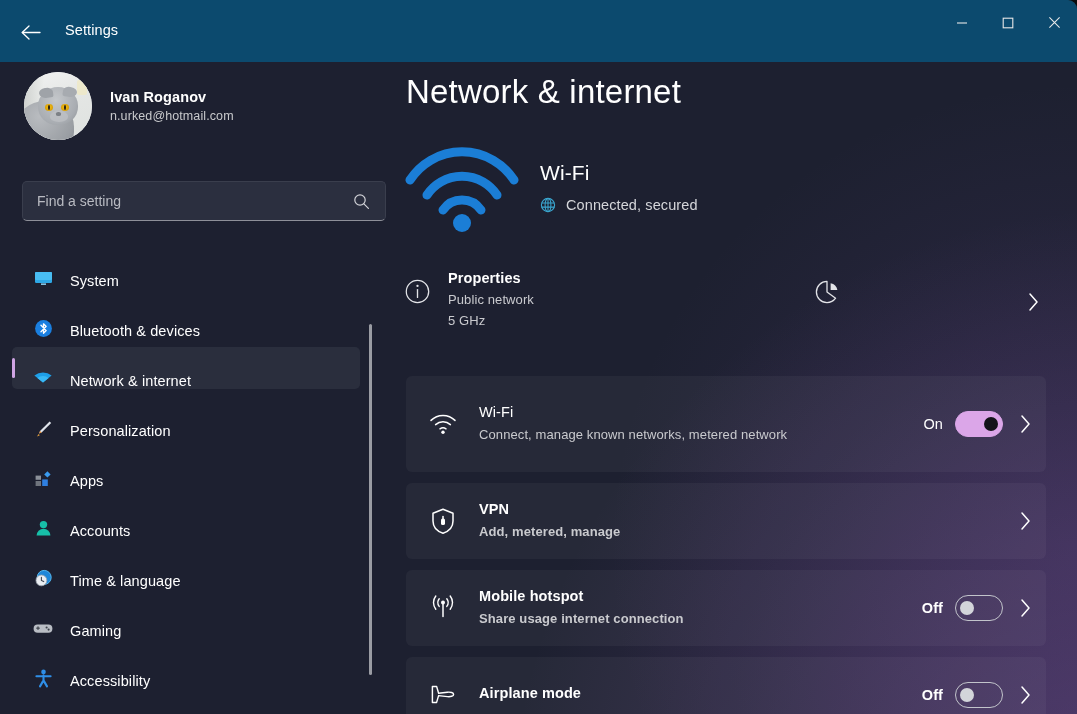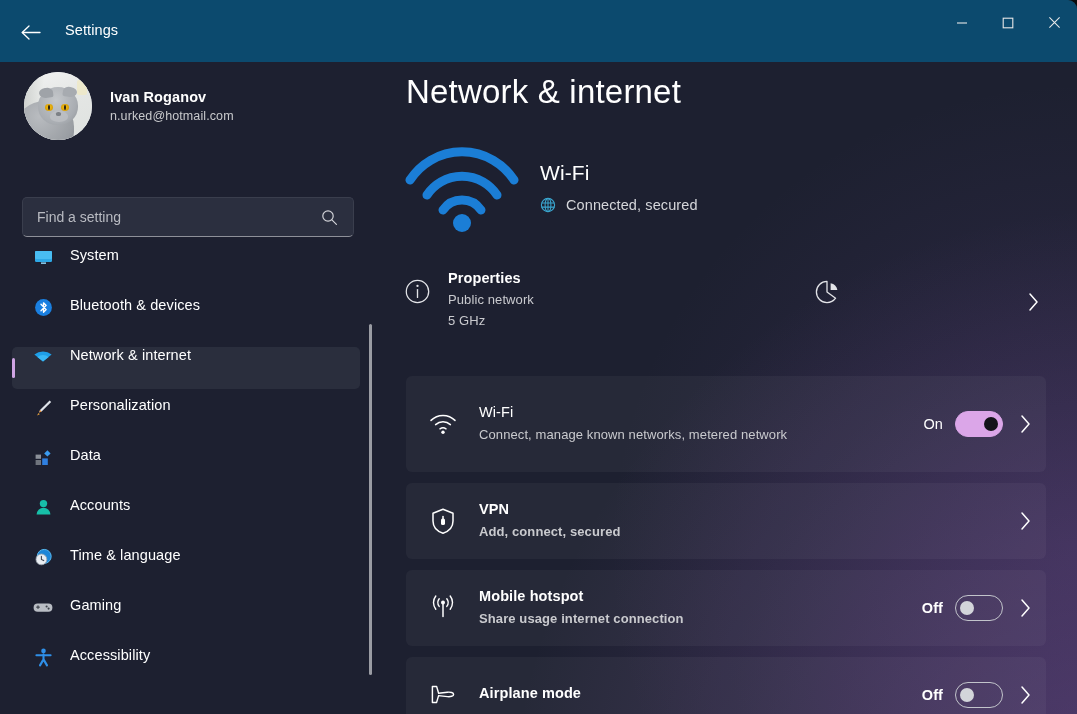--- a/index.html
+++ b/index.html
@@ -68,39 +68,39 @@
   .avatar .eye-l { left: 31%; } .avatar .eye-r { left: 55%; }
   .avatar .pupil-l, .avatar .pupil-r { position: absolute; top: 49%; width: 3.2%; height: 6.5%; background:#2a2317; border-radius: 50%; }
   .avatar .pupil-l { left: 34.6%; } .avatar .pupil-r { left: 58.6%; }
   .avatar .muzzle { position: absolute; left: 38%; top: 58%; width: 26%; height: 15%; background: #bfc2c6; border-radius: 50%; opacity:.75; }
   .avatar .nose { position: absolute; left: 47%; top: 59%; width: 7%; height: 5%; background:#7d8186; border-radius: 45%; }
 
   .profile-text { margin-left: 18px; }
   .profile-name { font-size: 14.5px; font-weight: bold; color: #ffffff; letter-spacing: .1px; }
   .profile-mail { font-size: 12.5px; color: #c8c9cc; margin-top: 4px; letter-spacing: .1px; }
 
-  .search-wrap { position: absolute; left: 22px; top: 135px; width: 332px; height: 40px; }
+  .search-wrap { position: absolute; left: 22px; top: 119px; width: 364px; height: 40px; }
   .search-box {
     width: 100%; height: 100%;
     background: #2b2f3f; border: 1px solid #3a3e4d;
     border-bottom: 1px solid #8e9099;
     border-radius: 5px; position: relative; cursor: text;
   }
   .search-input {
     position: absolute; left: 14px; top: 0; height: 100%; width: 270px;
     background: transparent; border: none; outline: none;
     color: #e6e7ea; font-size: 14px; font-family: "Liberation Sans", sans-serif;
   }
   .search-input::placeholder { color: #b9bbc2; }
   .search-icon { position: absolute; right: 15px; top: 11px; }
 
   .nav { position: absolute; left: 12px; top: 185px; width: 348px; }
   .nav-item {
     position: relative; height: 42px; margin-bottom: 8px;
-    display: flex; align-items: flex-start; border-radius: 5px; cursor: pointer;
+    display: flex; align-items: flex-end; border-radius: 5px; cursor: pointer;
   }
   .nav-item.selected { background: #2a2e3d; }
   .nav-accent {
     position: absolute; left: 0px; top: 11px; width: 3px; height: 20px;
     border-radius: 2px; background: #cfa4e4;
   }
   .nav-icon { width: 26px; margin-left: 18px; display: flex; align-items: center; justify-content: center; flex: none; }
   .nav-label { margin-left: 14px; font-size: 14.5px; color: #ffffff; letter-spacing: .1px; }
 
   .sb-track { position: absolute; left: 368px; top: 200px; width: 6px; height: 420px; }
@@ -281,21 +281,21 @@
 
       <div class="nav-item">
         <span class="nav-icon">
           <svg width="21" height="21" viewBox="0 0 21 21">
             <rect x="2.6" y="7.6" width="5.4" height="4.2" fill="#8b9099"></rect>
             <rect x="2.6" y="13" width="5.4" height="5" fill="#6f747d"></rect>
             <rect x="9.2" y="11.4" width="5.6" height="6.6" fill="#2f7fe0"></rect>
             <path d="M14.4 3.2 L17.6 6.4 L14.4 9.6 L11.2 6.4 Z" fill="#3a9bf0"></path>
           </svg>
         </span>
-        <span class="nav-label">Data</span>
+        <span class="nav-label">Apps</span>
       </div>
 
       <div class="nav-item">
         <span class="nav-icon">
           <svg width="21" height="21" viewBox="0 0 21 21">
             <circle cx="10.5" cy="6.6" r="3.7" fill="#17bfa8"></circle>
             <path d="M3.6 17.6 A6.9 6.9 0 0 1 17.4 17.6 Z" fill="#17bfa8"></path>
           </svg>
         </span>
         <span class="nav-label">Accounts</span>
@@ -437,21 +437,21 @@
       <div class="card short">
         <span class="card-icon">
           <svg width="26" height="28" viewBox="0 0 26 28">
             <path d="M13 2.2 L23 6.2 V14 C23 20.4 18.6 24.4 13 26.2 C7.4 24.4 3 20.4 3 14 V6.2 Z" fill="none" stroke="#ffffff" stroke-width="1.5" stroke-linejoin="round"></path>
             <rect x="11" y="11.6" width="4" height="6.4" rx="1.6" fill="#ffffff"></rect>
             <path d="M13 9.6 V13" stroke="#ffffff" stroke-width="1.5" stroke-linecap="round"></path>
           </svg>
         </span>
         <div class="card-text">
           <div class="card-title">VPN</div>
-          <div class="card-sub">Add, connect, secured</div>
+          <div class="card-sub">Add, metered, manage</div>
         </div>
         <div class="card-right">
           <span class="card-chevron">
             <svg width="13" height="20" viewBox="0 0 13 20">
               <path d="M3 2 L10 10 L3 18" fill="none" stroke="#ffffff" stroke-width="1.5" stroke-linecap="round" stroke-linejoin="round"></path>
             </svg>
           </span>
         </div>
       </div>
 

